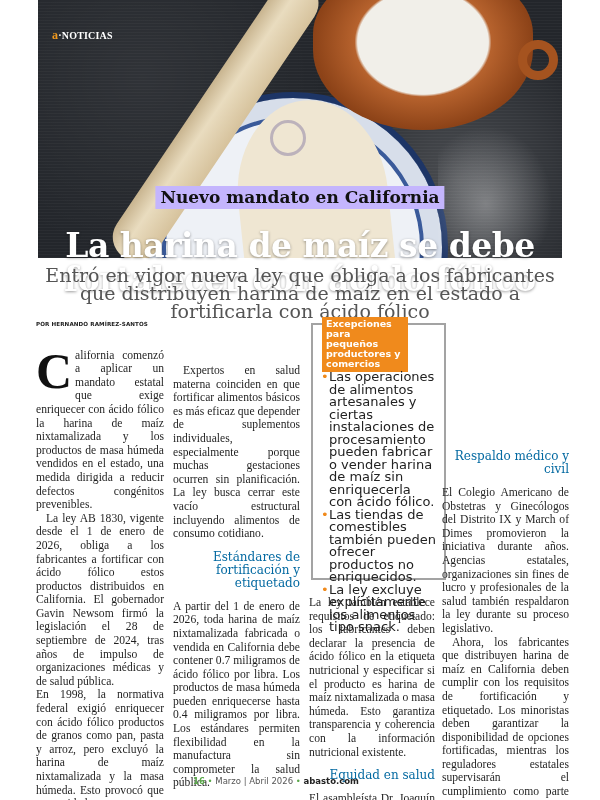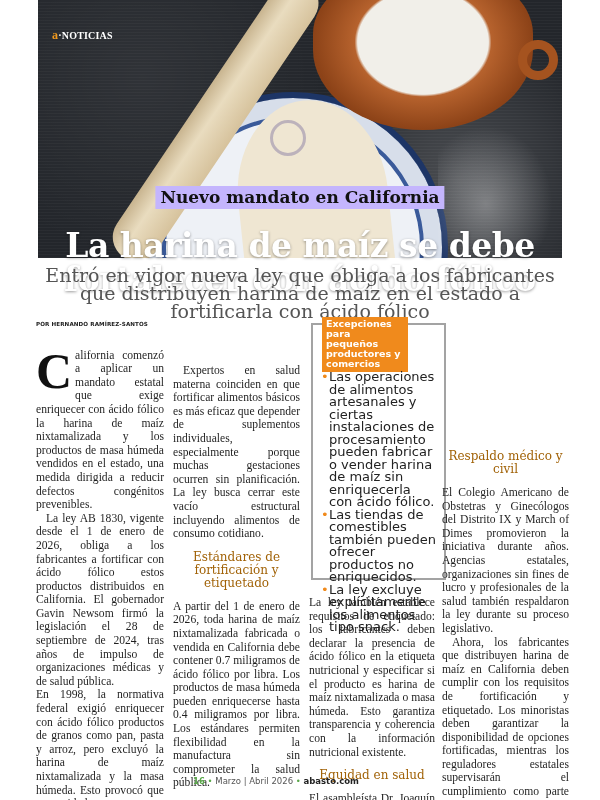--- a/index.html
+++ b/index.html
@@ -93,22 +93,22 @@
 
   .byline {
     font-family: "DejaVu Sans", sans-serif; font-size: 5.6px; font-weight: bold;
     color: #222; letter-spacing: 0.1px; margin-bottom: 17px;
   }
   .dropcap {
     float: left; font-family: "Liberation Serif", serif; font-weight: bold;
     font-size: 50px; line-height: 40px; margin: 2px 3px 0 0; color: #111;
   }
   .subhead {
-    font-family: "DejaVu Serif", serif; color: #a16207; font-size: 12px;
-    line-height: 13px; margin: 10px 0 10px 0; text-align: center;
+    font-family: "DejaVu Serif", serif; color: #0369a1; font-size: 12px;
+    line-height: 13px; margin: 10px 0 10px 0; text-align: right;
   }
 
   .sidebar-box {
     position: absolute; left: 311px; top: 323px; width: 135px; height: 257px;
     border: 2px solid #a3a3a3;
     padding: 46px 6px 6px 8px;
   }
   .sidebar-box .box-title {
     position: absolute; left: 9px; top: -8px; width: 86px;
     background: #f08a1c; color: #fff;

